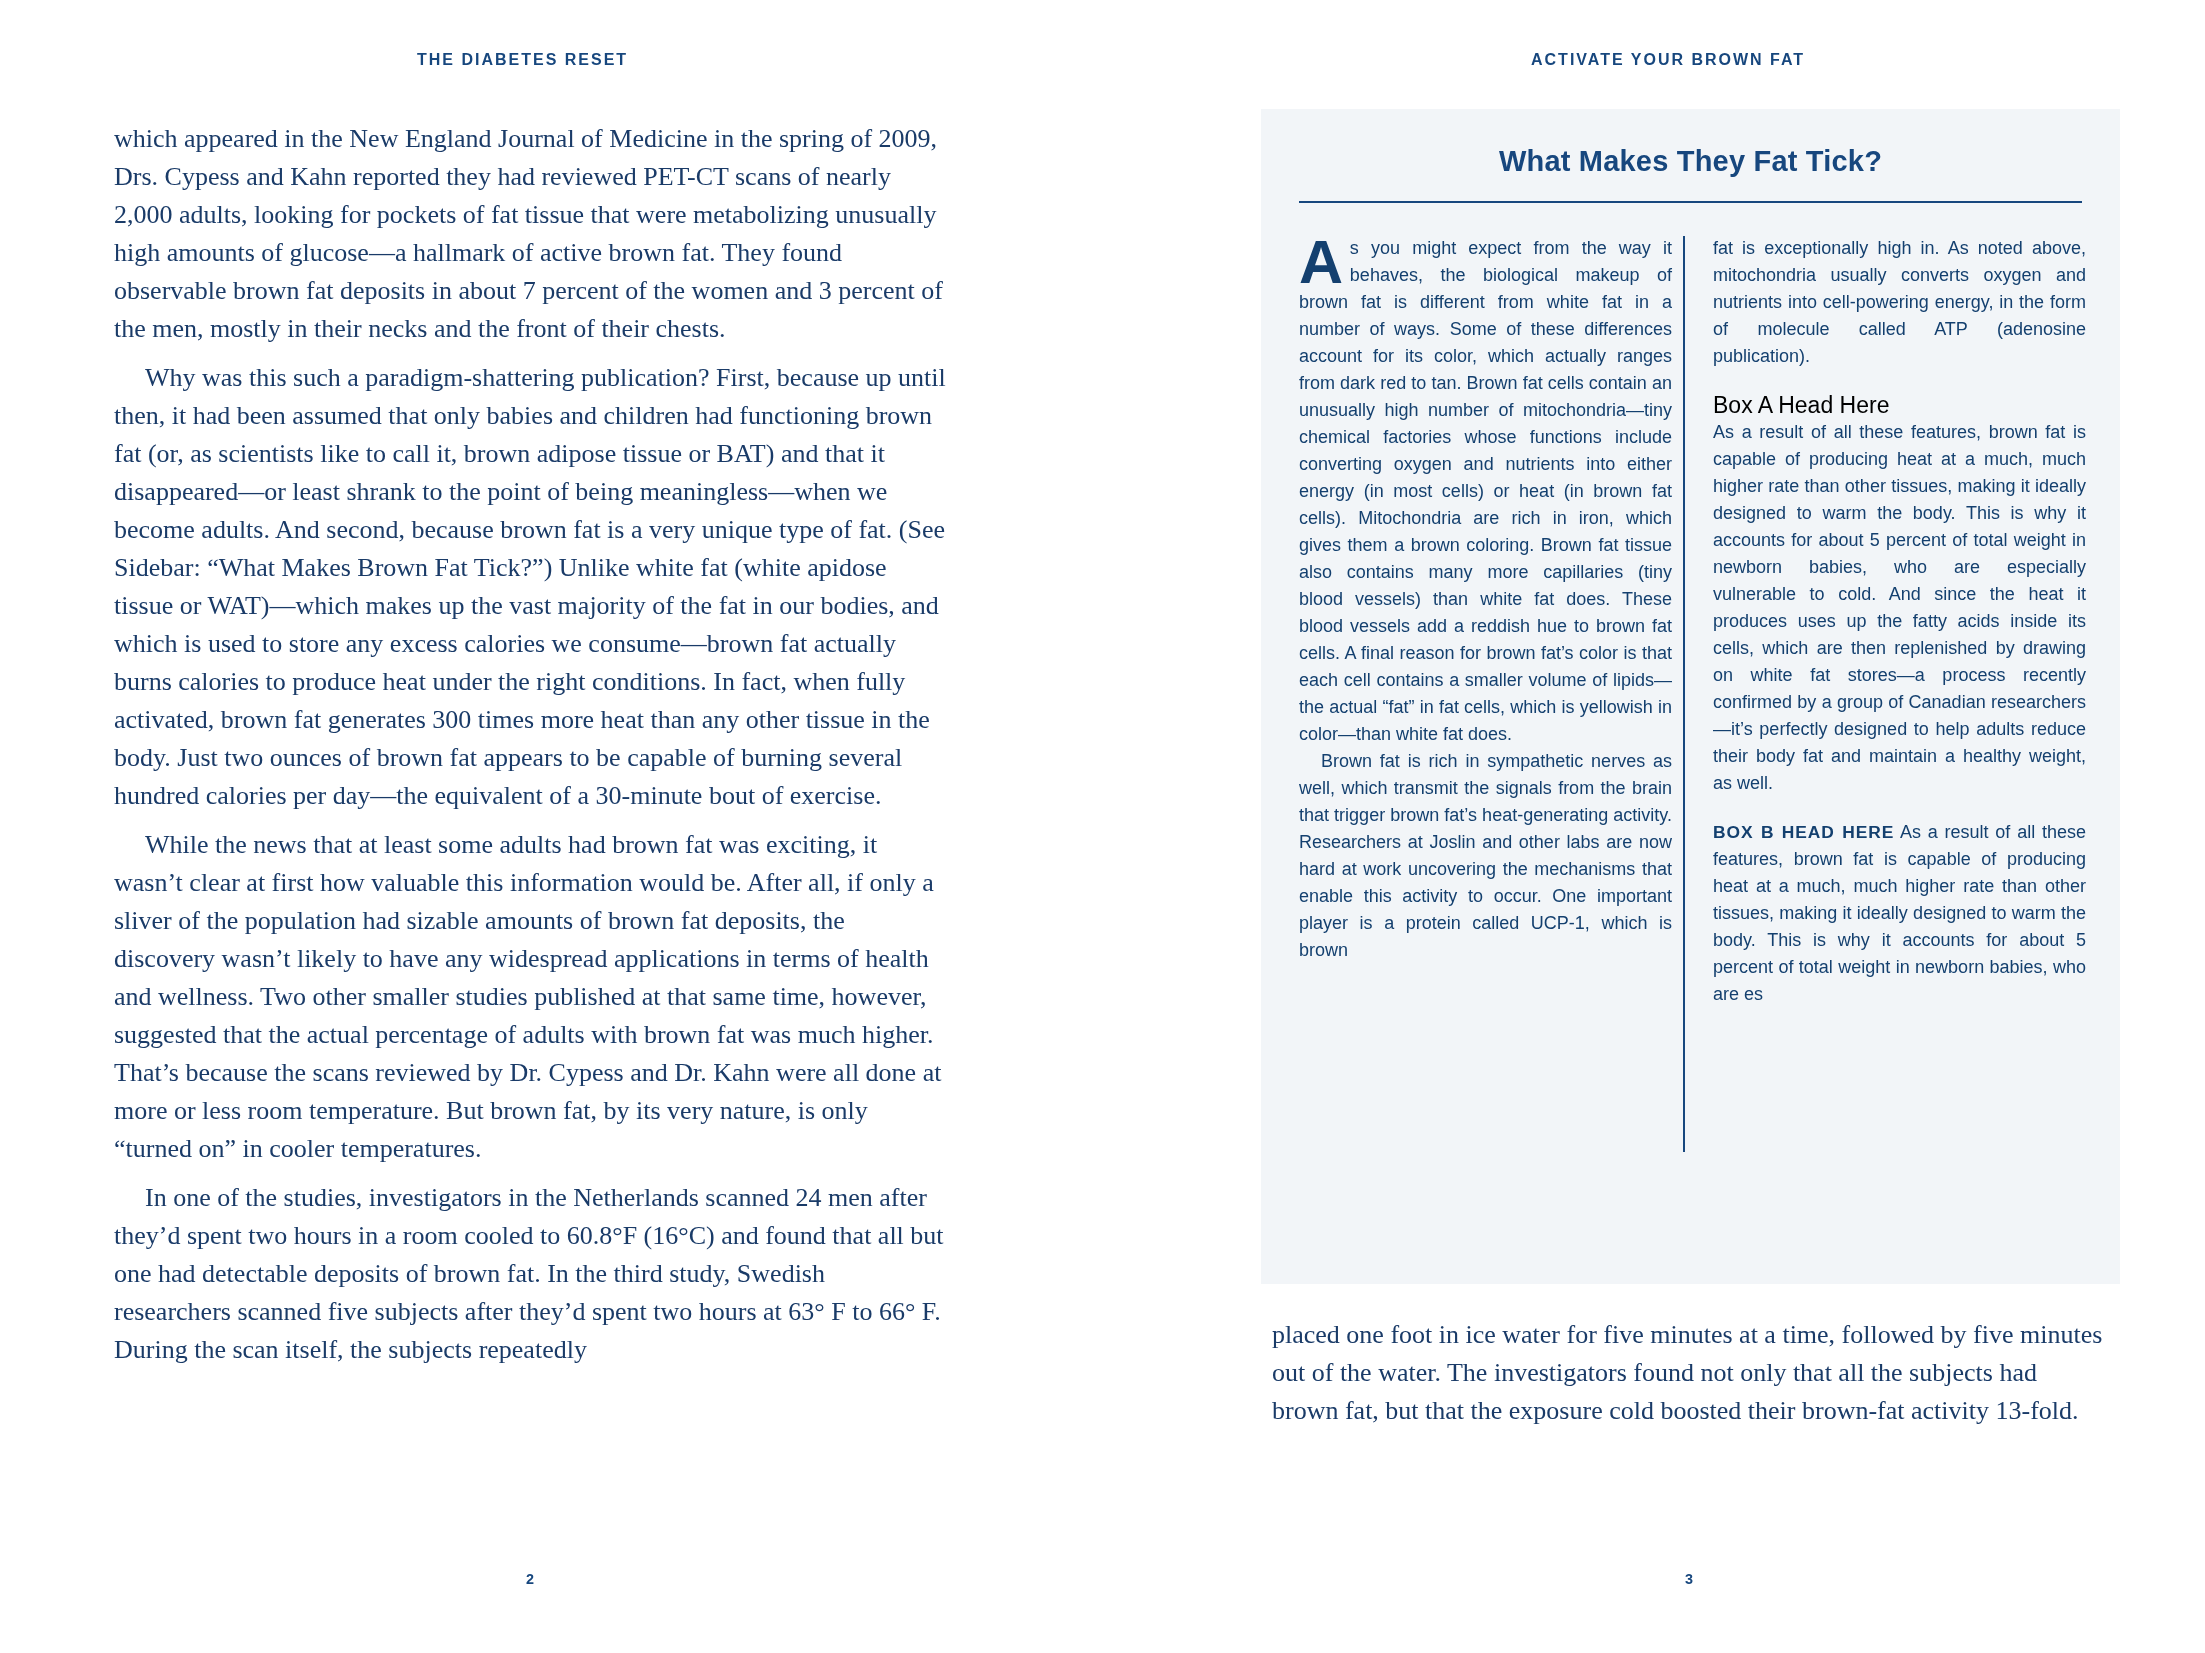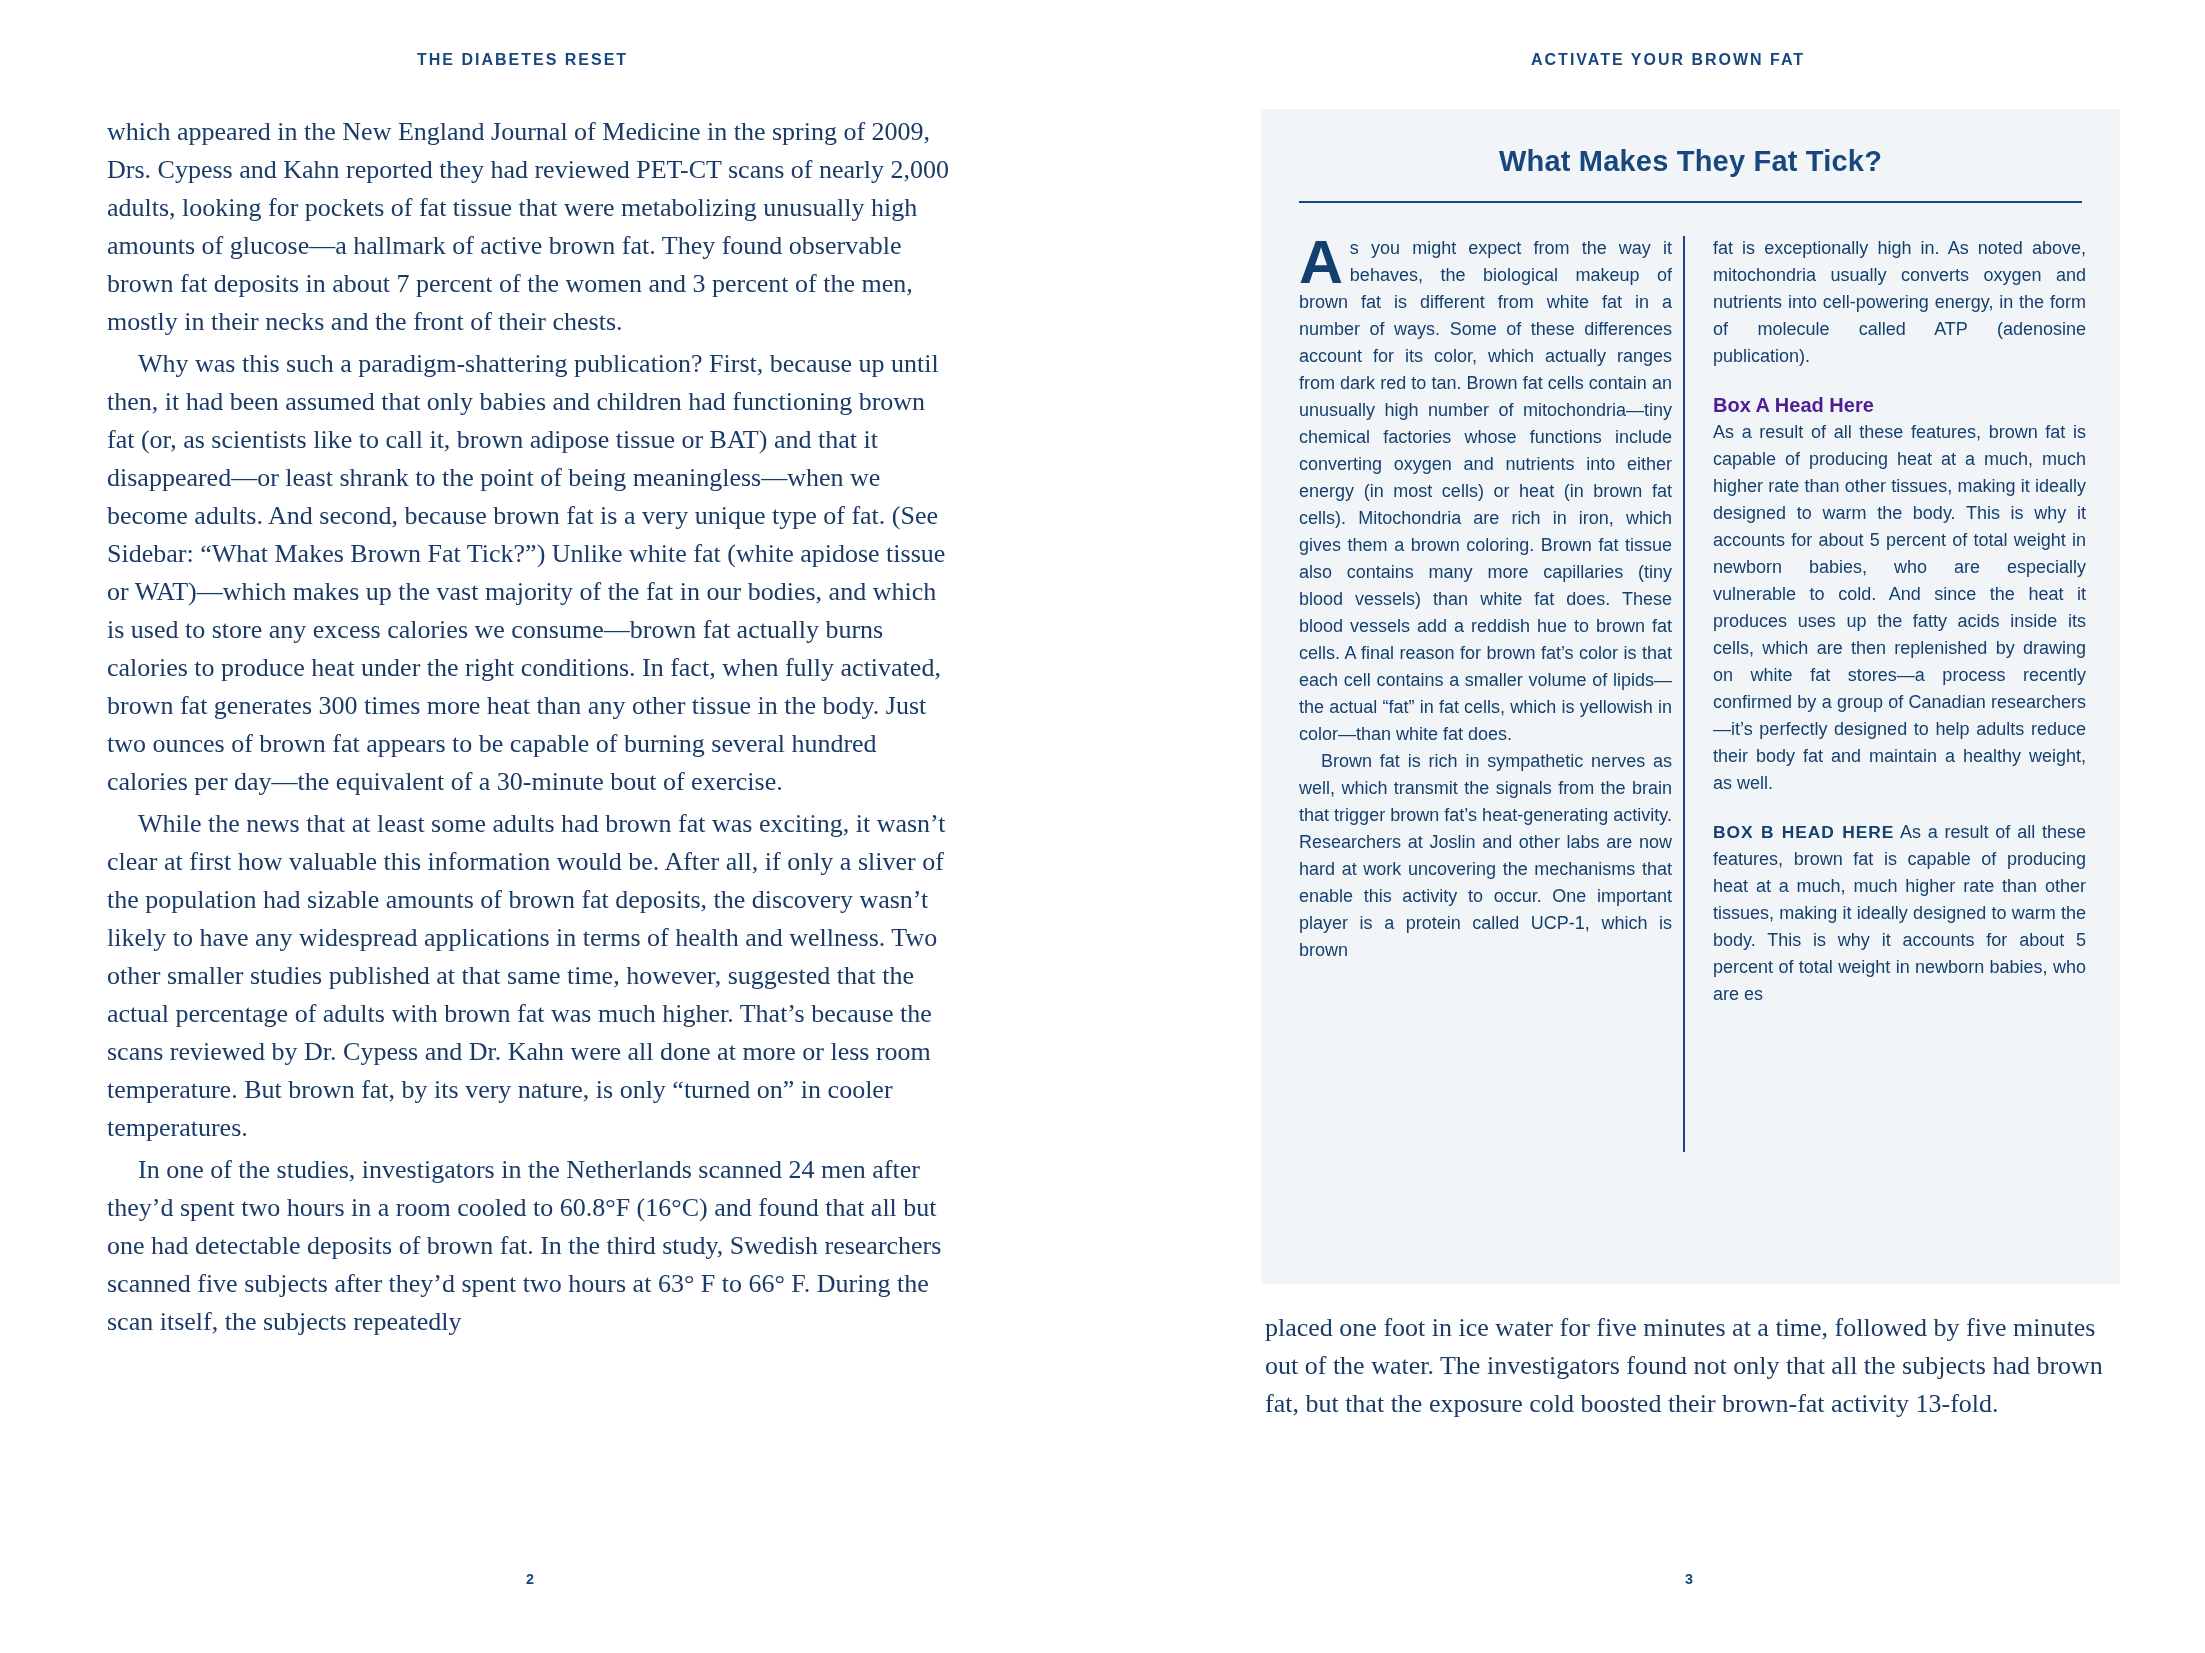--- a/index.html
+++ b/index.html
@@ -50,21 +50,21 @@
 
   
   .bodycol {
     position: absolute;
     font-family: "Liberation Serif", serif;
     color: #1a3b68;
     font-size: 26px;
     line-height: 38px;
     text-align: left;
   }
-  .bodycol p { margin: 4px; }
+  .bodycol p { margin: 11px; }
   .bodycol p.indent { text-indent: 31px; }
 
   #left-column {
     left: 103px;
     top: 109px;
     width: 854px;
   }
   #right-bottom-column {
     left: 1261px;
     top: 1305px;
@@ -126,23 +126,23 @@
     float: left;
     font-family: "Liberation Sans", sans-serif;
     font-weight: bold;
     font-size: 61px;
     line-height: 49px;
     padding: 3.4px 6.8px 0 0;
     color: #14406f;
   }
   .sb-subhead {
     font-family: "Liberation Sans", sans-serif;
-    font-weight: bold;
-    font-size: 20px;
-    color: #4c1d95;
+    font-weight: normal;
+    font-size: 23px;
+    color: #000000;
     margin: 0;
     padding-top: 22px;
   }
   .sb-runin {
     font-family: "Liberation Sans", sans-serif;
     font-weight: bold;
     font-size: 17.4px;
     letter-spacing: 0.9px;
     text-transform: uppercase;
     color: #14406f;

